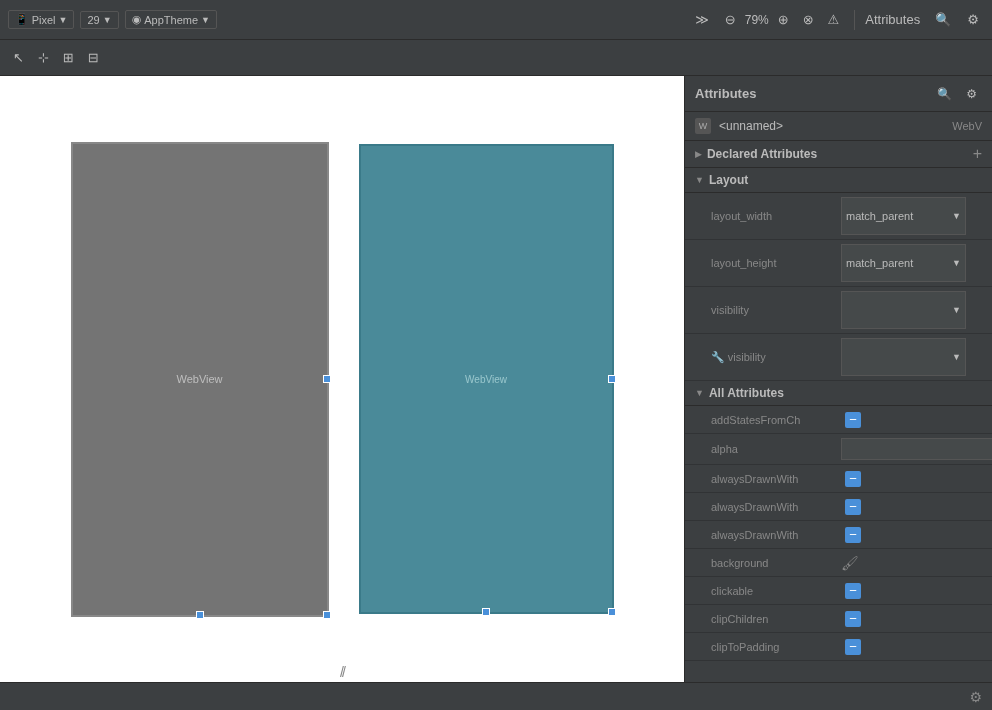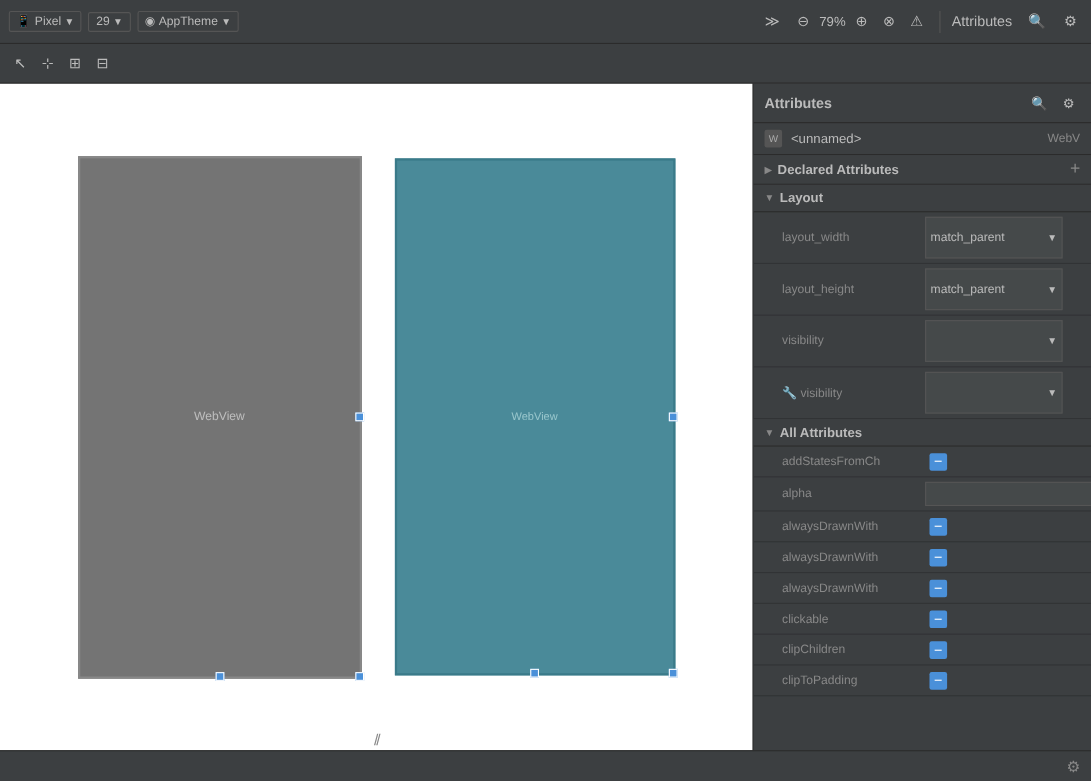--- a/index.html
+++ b/index.html
@@ -541,20 +541,24 @@
     <div class="attr-row">
       <span class="attr-label">alwaysDrawnWith</span>
       <button class="attr-minus-btn">−</button>
     </div>
 
     <div class="attr-row">
       <span class="attr-label">alwaysDrawnWith</span>
       <button class="attr-minus-btn">−</button>
     </div>
 
+    <div class="attr-row">
+      <span class="attr-label">background</span>
+      <button class="attr-paint-btn">🖌</button>
+    </div>
 
     <div class="attr-row">
       <span class="attr-label">clickable</span>
       <button class="attr-minus-btn">−</button>
     </div>
 
     <div class="attr-row">
       <span class="attr-label">clipChildren</span>
       <button class="attr-minus-btn">−</button>
     </div>

